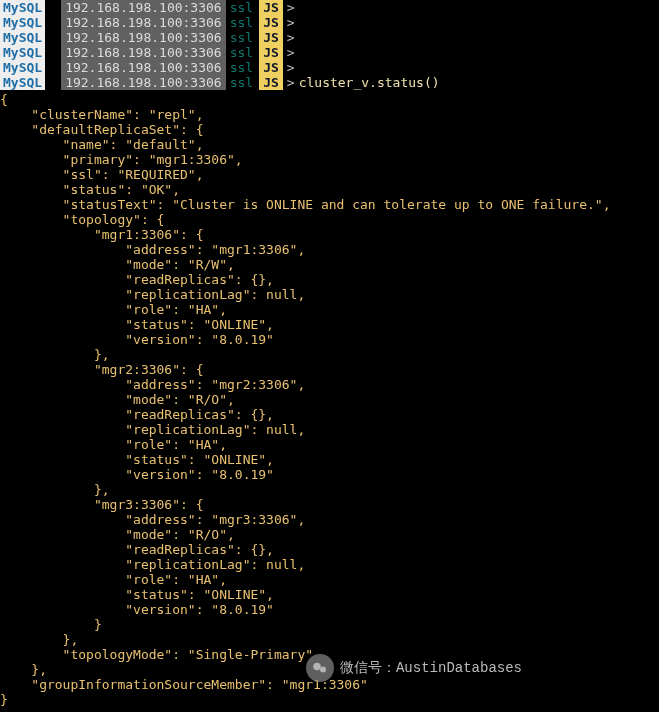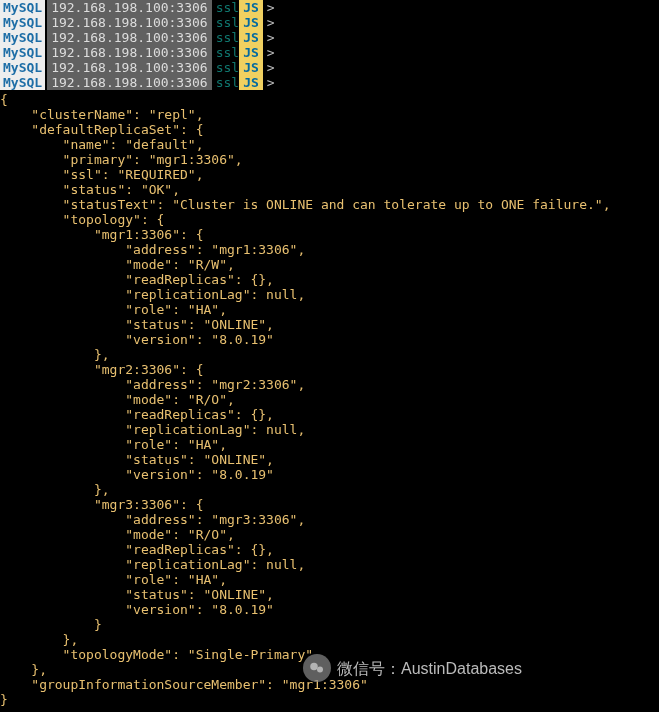--- a/index.html
+++ b/index.html
@@ -21,30 +21,31 @@
   .mysql-tag {
     background: #eee;
     color: #1e6ea7;
     padding: 0 3px;
     font-weight: bold;
   }
   .host-tag {
     background: #616161;
     color: #ddd;
     padding: 0 4px;
-    margin-left: 2px;
+    margin-left: 16px;
   }
   .ssl-tag {
     color: #0f766e;
     margin-left: 4px;
   }
   .js-tag {
     background: #f0d060;
-    color: #0369a1;
+    color: #0f172a;
     padding: 0 4px;
+    margin-left: 6px;
     font-weight: bold;
   }
   .arrow {
     color: #bbb;
     margin-left: 4px;
   }
   .cmd {
     color: #f0e0b0;
     margin-left: 4px;
   }
@@ -66,22 +67,22 @@
     width: 28px;
     height: 28px;
     border-radius: 50%;
     background: #888;
     display:flex; align-items:center; justify-content:center;
     opacity:0.7;
   }
   .wechat-icon svg { width:18px; height:18px; }
   .watermark-text {
     color: #bbb;
-    font-family: Liberation Sans, sans-serif;
-    font-size: 16px;
+    font-family: Liberation Mono, monospace;
+    font-size: 14px;
   }
   .container { position:relative; width:532px; height:712px;border-radius:9px; }
 </style>
 </head>
 <body>
 
 <div class="container">
 
   <div id="prompt-area">
       <div class="prompt-row">
@@ -122,20 +123,21 @@
         <span class="js-tag">JS</span>
         <span class="arrow">&gt;</span>
         <span class="cmd"></span>
       </div>
       <div class="prompt-row">
         <span class="mysql-tag">MySQL</span>
         <span class="host-tag">192.168.198.100:3306</span>
         <span class="ssl-tag">ssl</span>
         <span class="js-tag">JS</span>
         <span class="arrow">&gt;</span>
+        <span class="cmd">cluster_v.status()</span>
       </div>
     </div>
 
   <div class="output y">{
     "clusterName": "repl", 
     "defaultReplicaSet": {
         "name": "default", 
         "primary": "mgr1:3306", 
         "ssl": "REQUIRED", 
         "status": "OK", 

